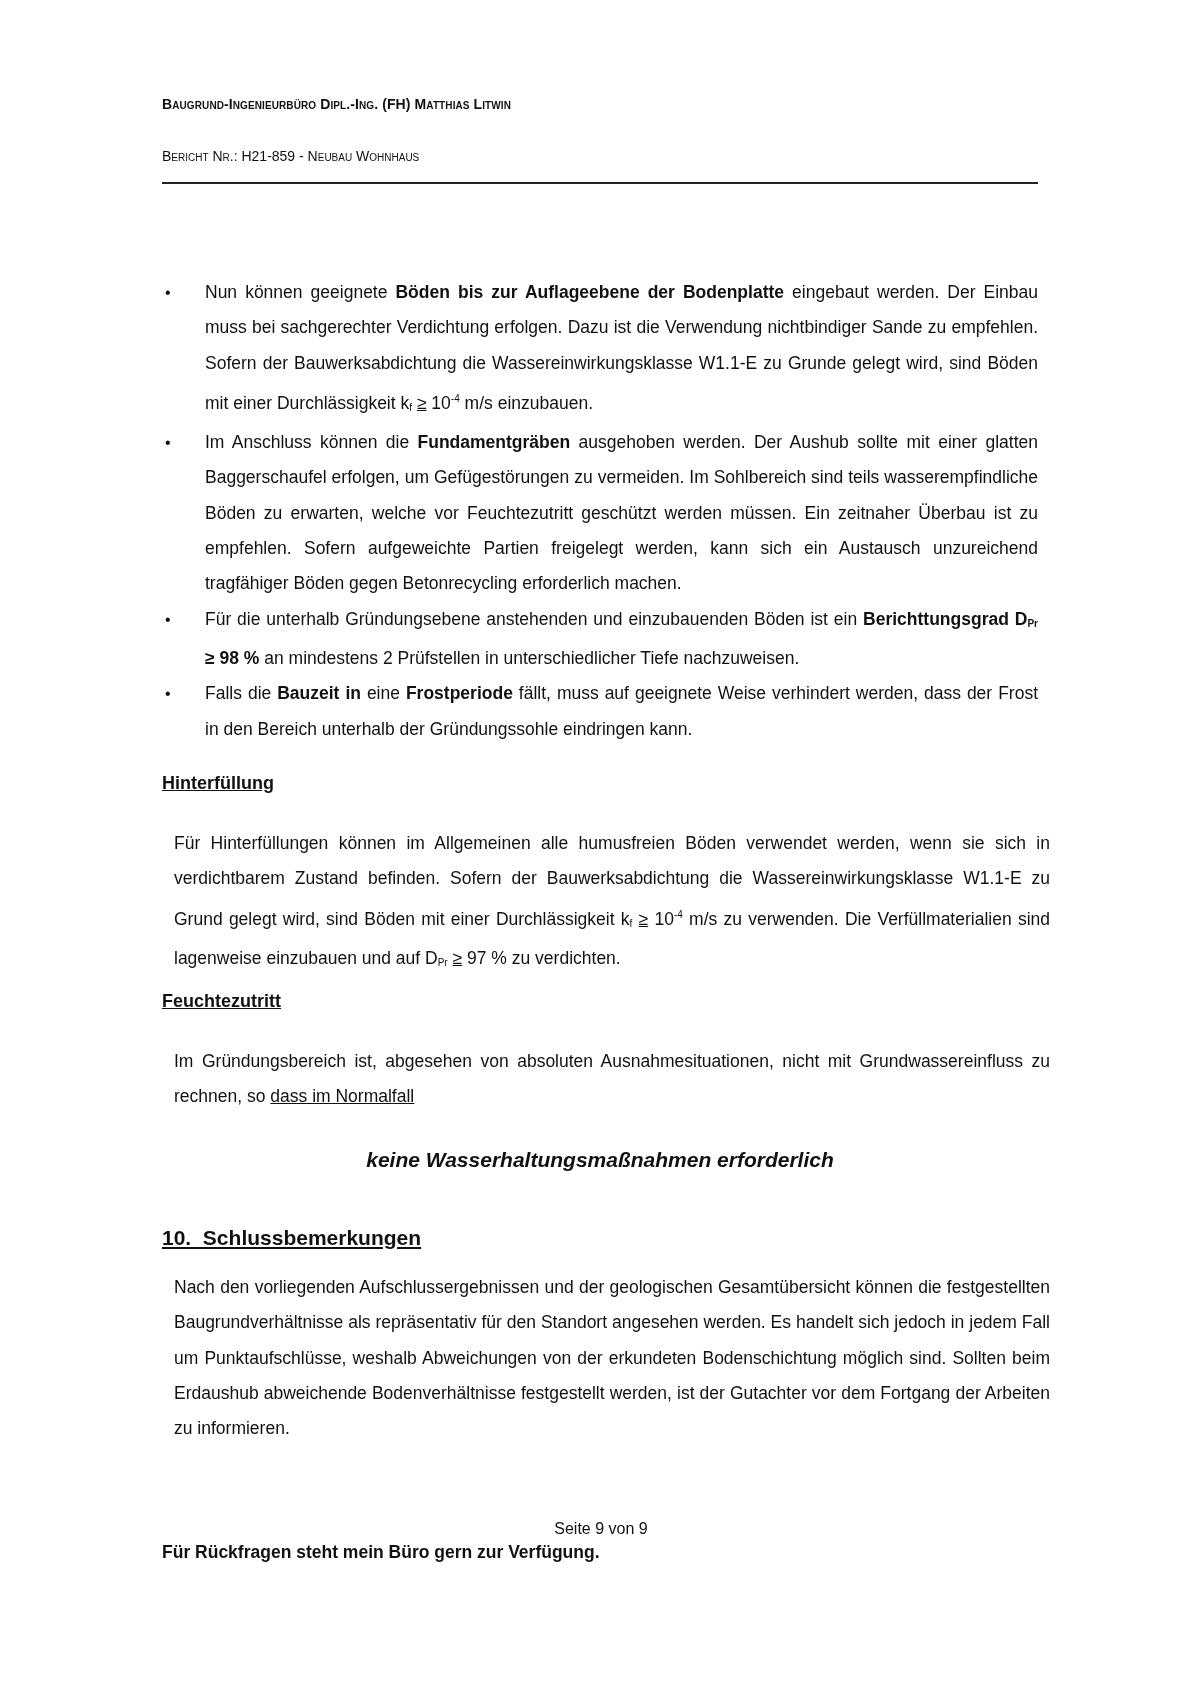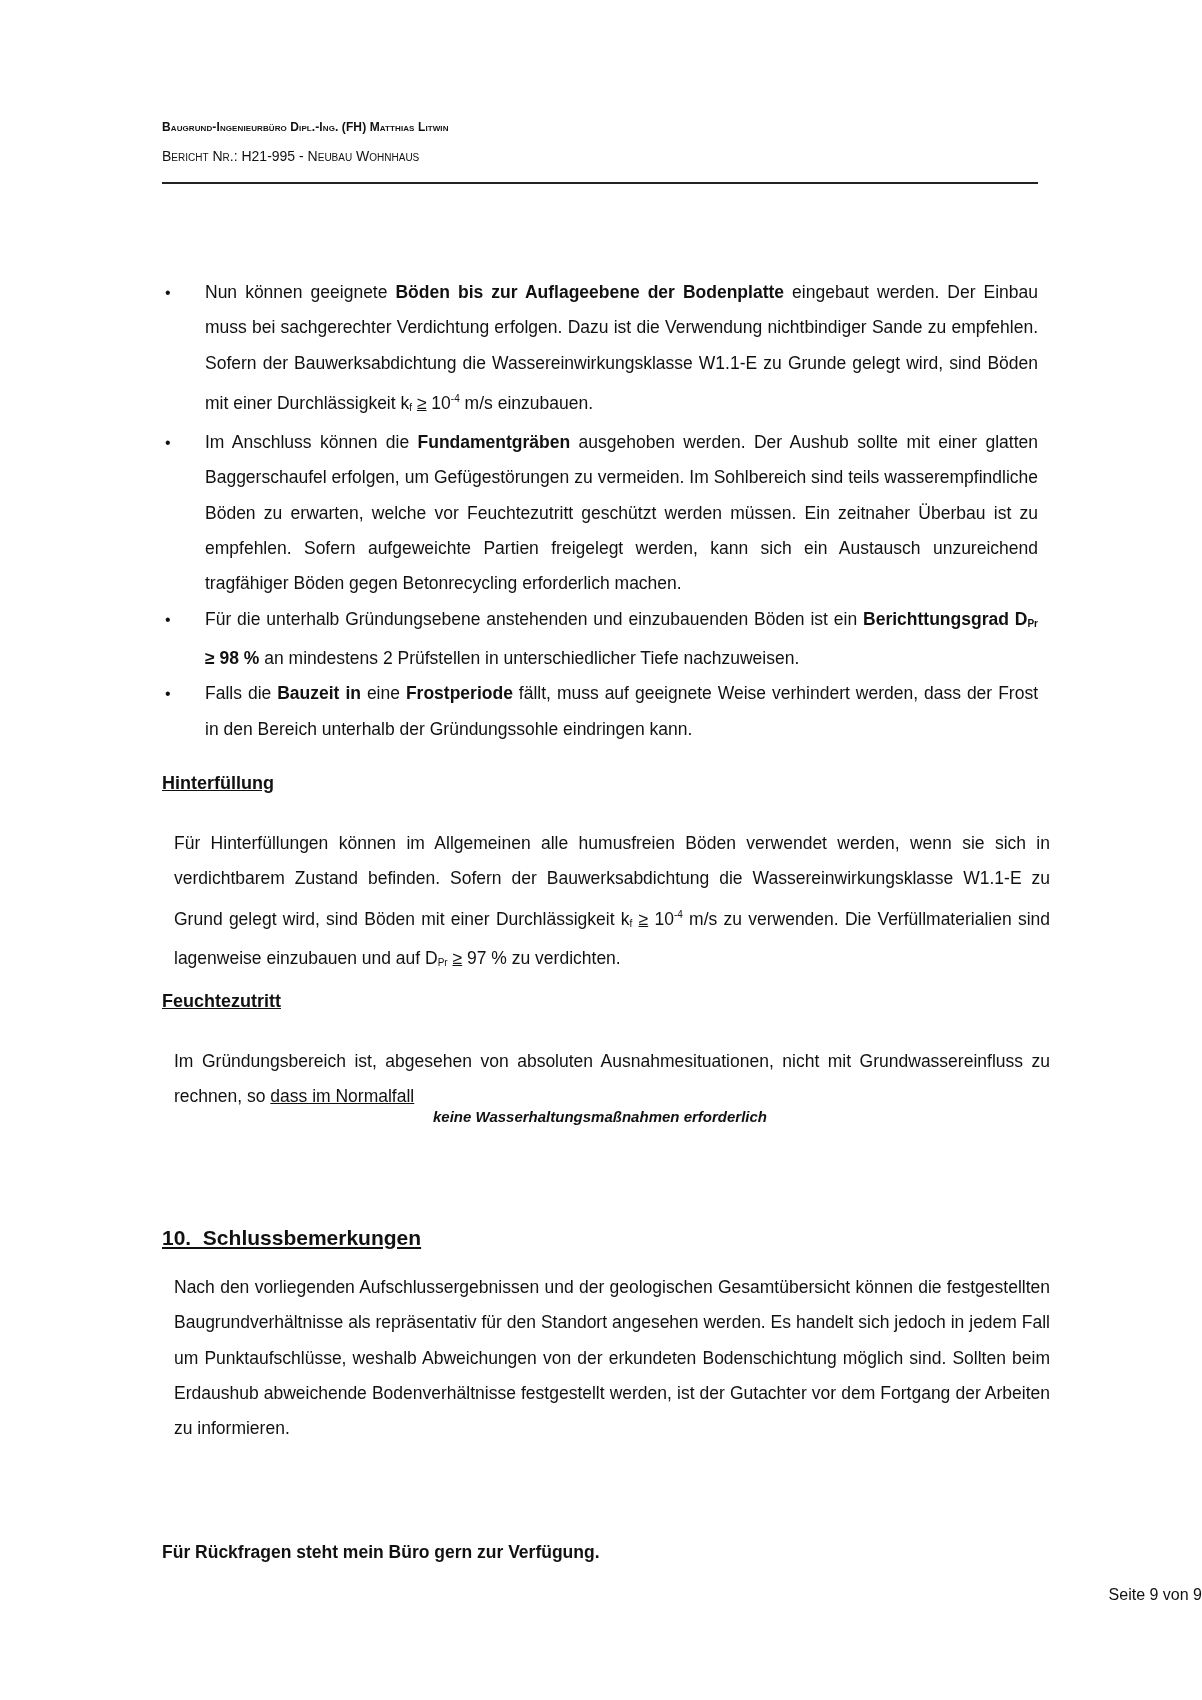--- a/index.html
+++ b/index.html
@@ -1,41 +1,41 @@
 <!DOCTYPE html>
 <html><head>
 <meta charset="utf-8">
 <style>
   html, body { margin: 0; padding: 0; background: #ffffff; }
   body { width: 1202px; height: 1700px; position: relative; overflow: hidden;
          font-family: "Liberation Sans", sans-serif; color: #111; }
   .page { position: absolute; left: 0; top: 0; width: 1202px; height: 1700px; }
-  .hdr1 { position: absolute; left: 162px; top: 120px; font-size: 12px; font-weight: bold; font-variant: small-caps; letter-spacing: 0.1px; }
+  .hdr1 { position: absolute; left: 162px; top: 96px; font-size: 14px; font-weight: bold; font-variant: small-caps; letter-spacing: 0.1px; }
   .hdr2 { position: absolute; left: 162px; top: 148px; font-size: 14px; font-variant: small-caps; }
   .rule { position: absolute; left: 162px; top: 182px; width: 876px; height: 1.5px; background: #222; }
   .bullets { position: absolute; left: 162px; top: 275px; width: 876px; margin: 0; padding: 0; list-style: none; }
   .bullets li { position: relative; padding-left: 43px; font-size: 17.5px; line-height: 35.3px; text-align: justify; }
   .bullets li .dot { position: absolute; left: 3px; top: 0; font-size: 16px; }
   .sec-title { position: absolute; left: 162px; font-size: 18px; font-weight: bold; text-decoration: underline; }
   .para { position: absolute; left: 162px; width: 876px; font-size: 17.5px; line-height: 35.3px; text-align: justify; margin: 12px; }
-  .center-italic { position: absolute; left: 162px; width: 876px; text-align: center; font-size: 15px; font-weight: bold; font-style: italic; }
+  .center-italic { position: absolute; left: 162px; width: 876px; text-align: center; font-size: 21px; font-weight: bold; font-style: italic; margin-top: 40px; }
   .big-title { position: absolute; left: 162px; top: 1226px; font-size: 21px; font-weight: bold; text-decoration: underline; }
   .closing { position: absolute; left: 162px; top: 1514px; font-size: 17.5px; font-weight: bold; margin-top: 28px; }
-  .footer { position: absolute; left: 0; width: 1202px; top: 1586px; text-align: right; font-size: 16px; }
+  .footer { position: absolute; left: 0; width: 1202px; top: 1520px; text-align: center; font-size: 16px; }
   sub.s { font-size: 10px; vertical-align: -2px; }
   sup.s { font-size: 10px; vertical-align: 7px; }
   .u { text-decoration: underline; }
 </style>
 </head>
 <body>
 
 <div class="page">
 
   <div class="hdr1">Baugrund-Ingenieurbüro Dipl.-Ing. (FH) Matthias Litwin</div>
-  <div class="hdr2"><span>Bericht Nr.: H21-995</span><span style="white-space:pre"> - </span><span>Neubau Wohnhaus</span></div>
+  <div class="hdr2"><span>Bericht Nr.: H21-859</span><span style="white-space:pre"> - </span><span>Neubau Wohnhaus</span></div>
   <div class="rule"></div>
 
   <ul class="bullets">
     <li>
       <span class="dot">•</span>
       <span>Nun können geeignete </span><b>Böden bis zur Auflageebene der Bodenplatte</b><span> eingebaut werden. Der Einbau muss bei sachgerechter Verdichtung erfolgen. Dazu ist die Verwendung nichtbindiger Sande zu empfehlen. Sofern der Bauwerksabdichtung die Wassereinwirkungsklasse W1.1-E zu Grunde gelegt wird, sind Böden mit einer Durchlässigkeit k</span><sub class="s">f</sub> <span class="u">≥</span><span> 10</span><sup class="s">-4</sup><span> m/s einzubauen.</span>
     </li>
     <li>
       <span class="dot">•</span>
       <span>Im Anschluss können die </span><b>Fundamentgräben</b><span> ausgehoben werden. Der Aushub sollte mit einer glatten Baggerschaufel erfolgen, um Gefügestörungen zu vermeiden. Im Sohlbereich sind teils wasserempfindliche Böden zu erwarten, welche vor Feuchtezutritt geschützt werden müssen. Ein zeitnaher Überbau ist zu empfehlen. Sofern aufgeweichte Partien freigelegt werden, kann sich ein Austausch unzureichend tragfähiger Böden gegen Betonrecycling erforderlich machen.</span>

